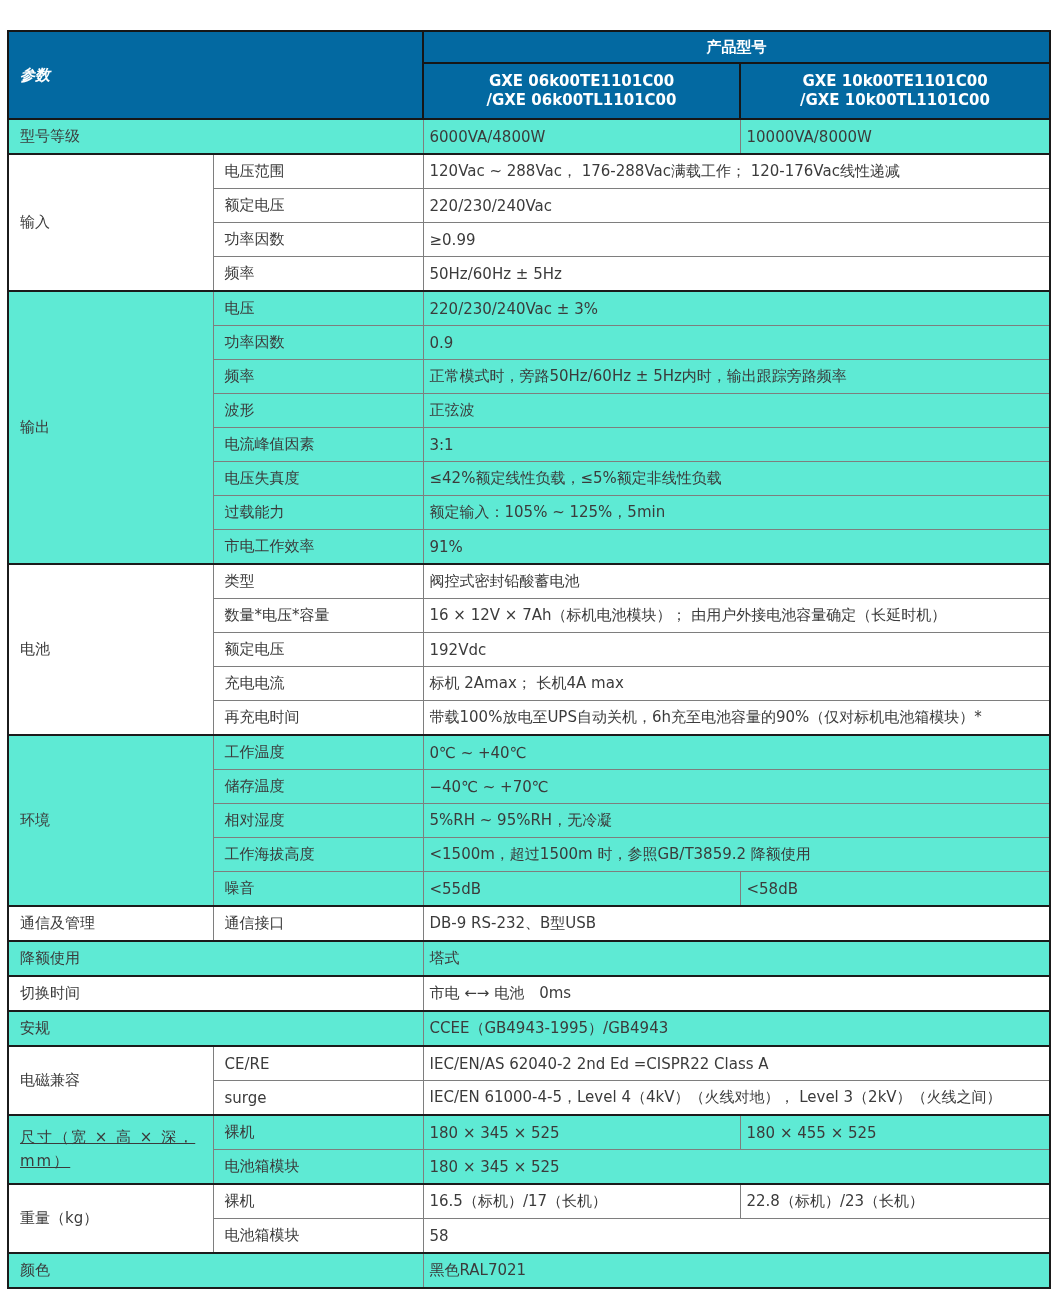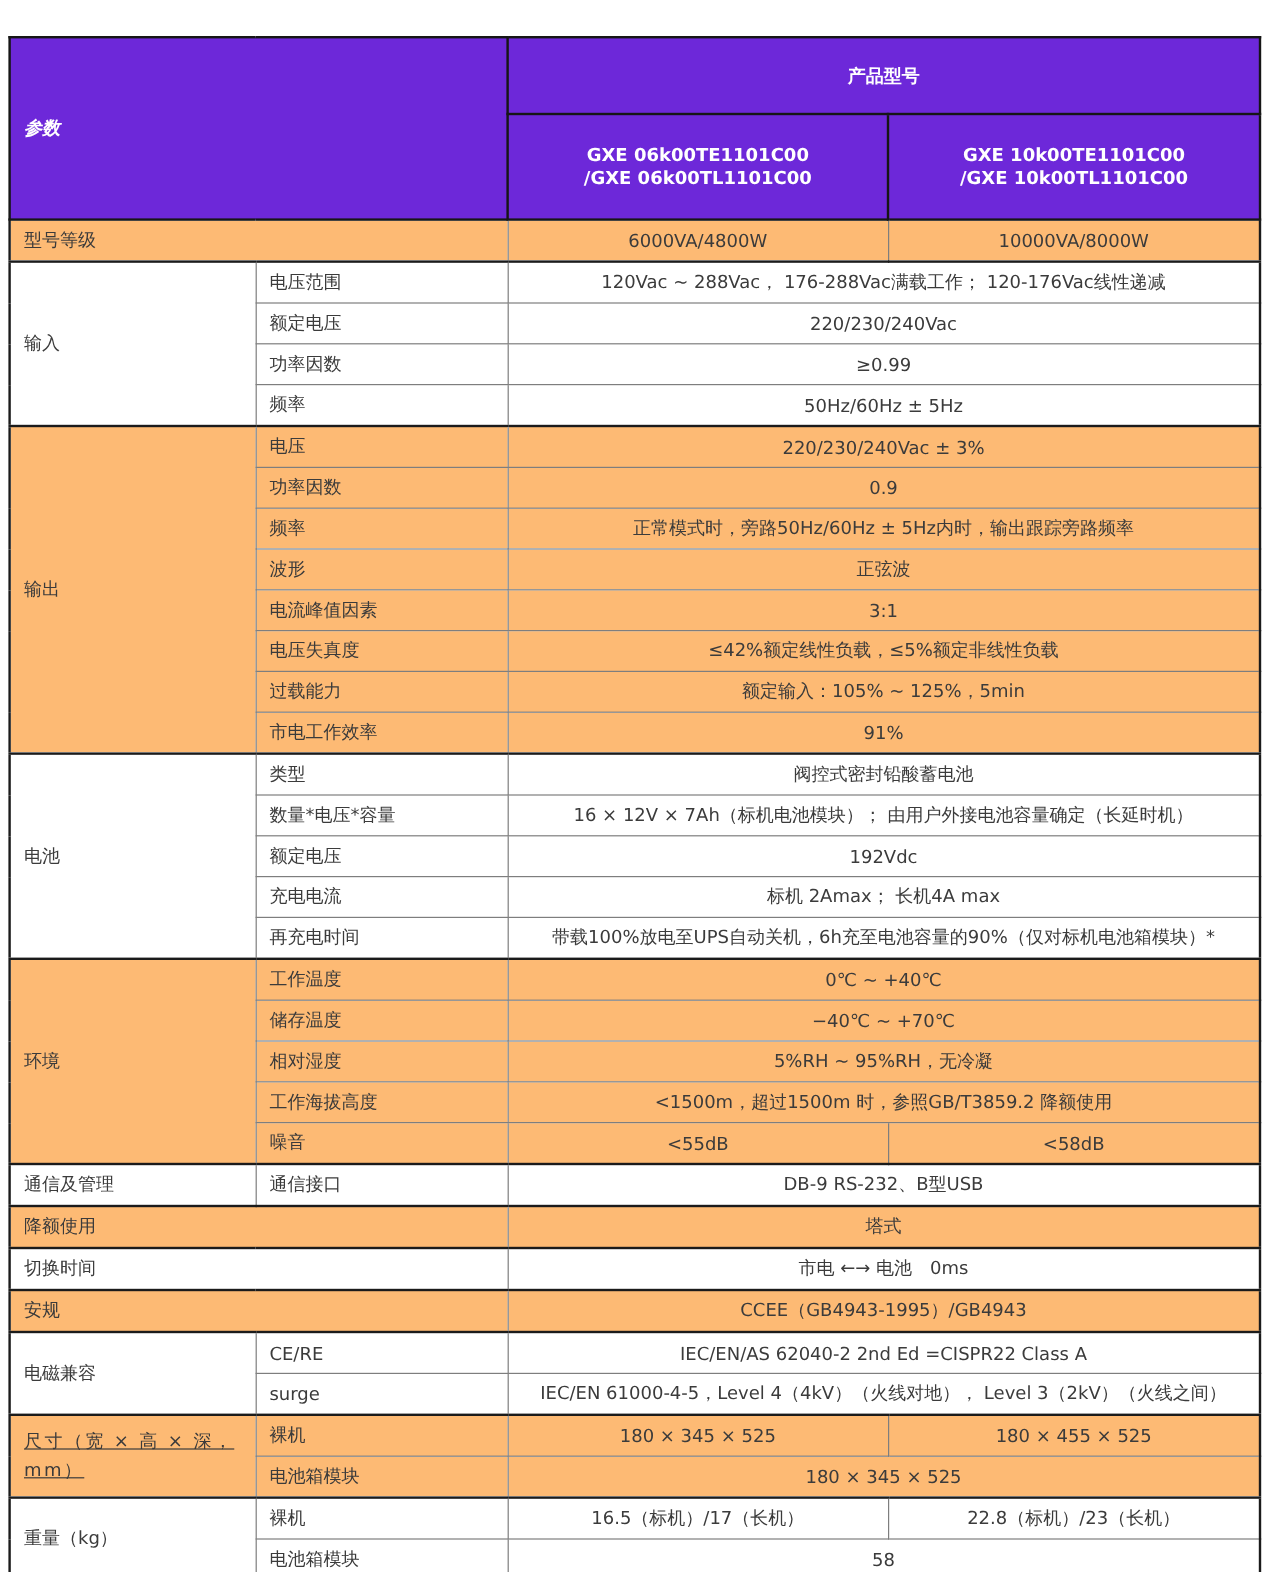--- a/index.html
+++ b/index.html
@@ -16,36 +16,36 @@
   table.spec{
     border-collapse:collapse;table-layout:fixed;
     width:1042px;margin-top:22px;
     border:2px solid #1b1b1b;
   }
   col.c1{width:205px;}
   col.c2{width:210px;}
   col.c3{width:317px;}
   col.c4{width:310px;}
   thead th{
-    background:#6d28d9;color:#ffffff;font-weight:bold;font-size:15px;
-    border:2px solid #161616;padding:16px 8px;
+    background:#0369a1;color:#ffffff;font-weight:bold;font-size:15px;
+    border:2px solid #161616;padding:0 8px;
   }
   th.param{text-align:left;padding-left:11px;font-style:italic;}
   tr.hrow1 th{height:30px;}
   tr.hrow2 th{height:54px;line-height:1.3;}
   tbody td{
     border:1px solid #7e7e7e;height:33px;font-size:15px;
     padding:0 6px;white-space:nowrap;overflow:hidden;
     background:#ffffff;vertical-align:middle;
   }
-  tbody tr.band td{background:#fdba74;}
+  tbody tr.band td{background:#5eead4;}
   tr.sec td{border-top:2px solid #1b1b1b;}
   td.glabel,td.plabel{text-align:left;padding-left:11px;}
   td.glabel.wrap{white-space:normal;letter-spacing:2px;line-height:1.55;padding-right:8px;text-decoration:underline;}
-  td.val,td.v{text-align:center;}
+  td.val,td.v{}
 </style>
 </head>
 <body>
 
 <div class="page">
 
 
   <table class="spec">
     <colgroup>
         <col class="c1">

